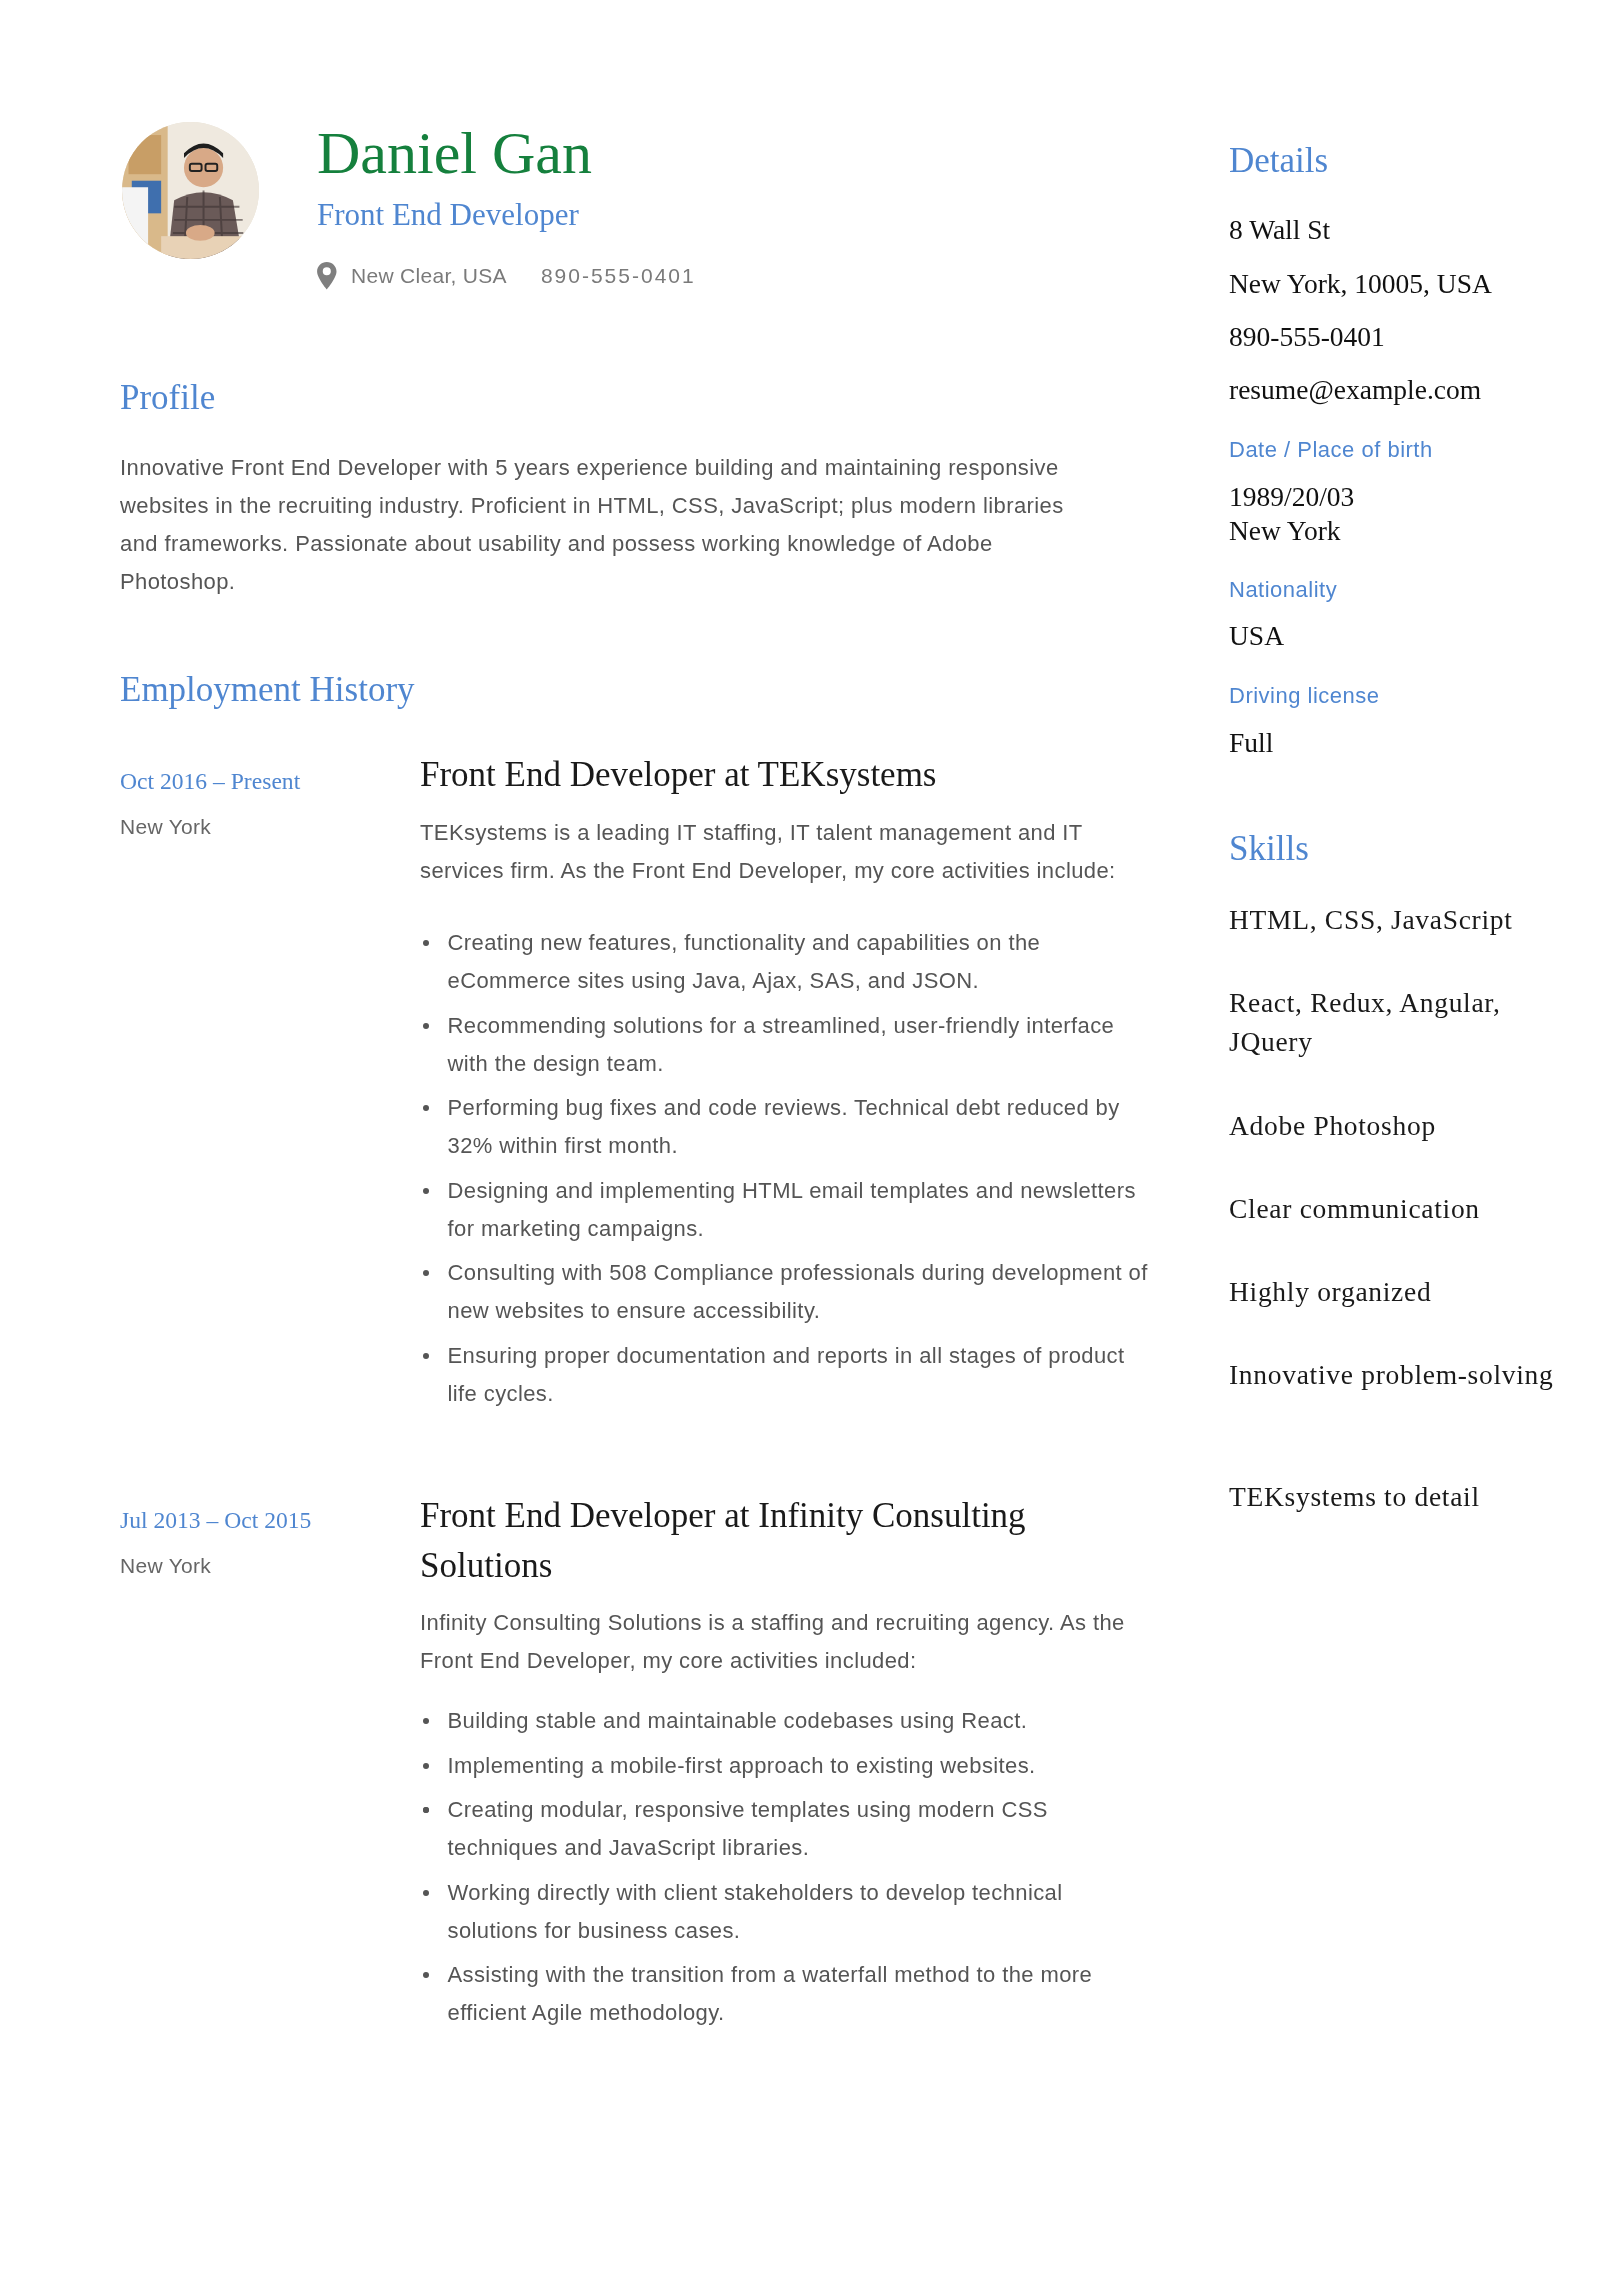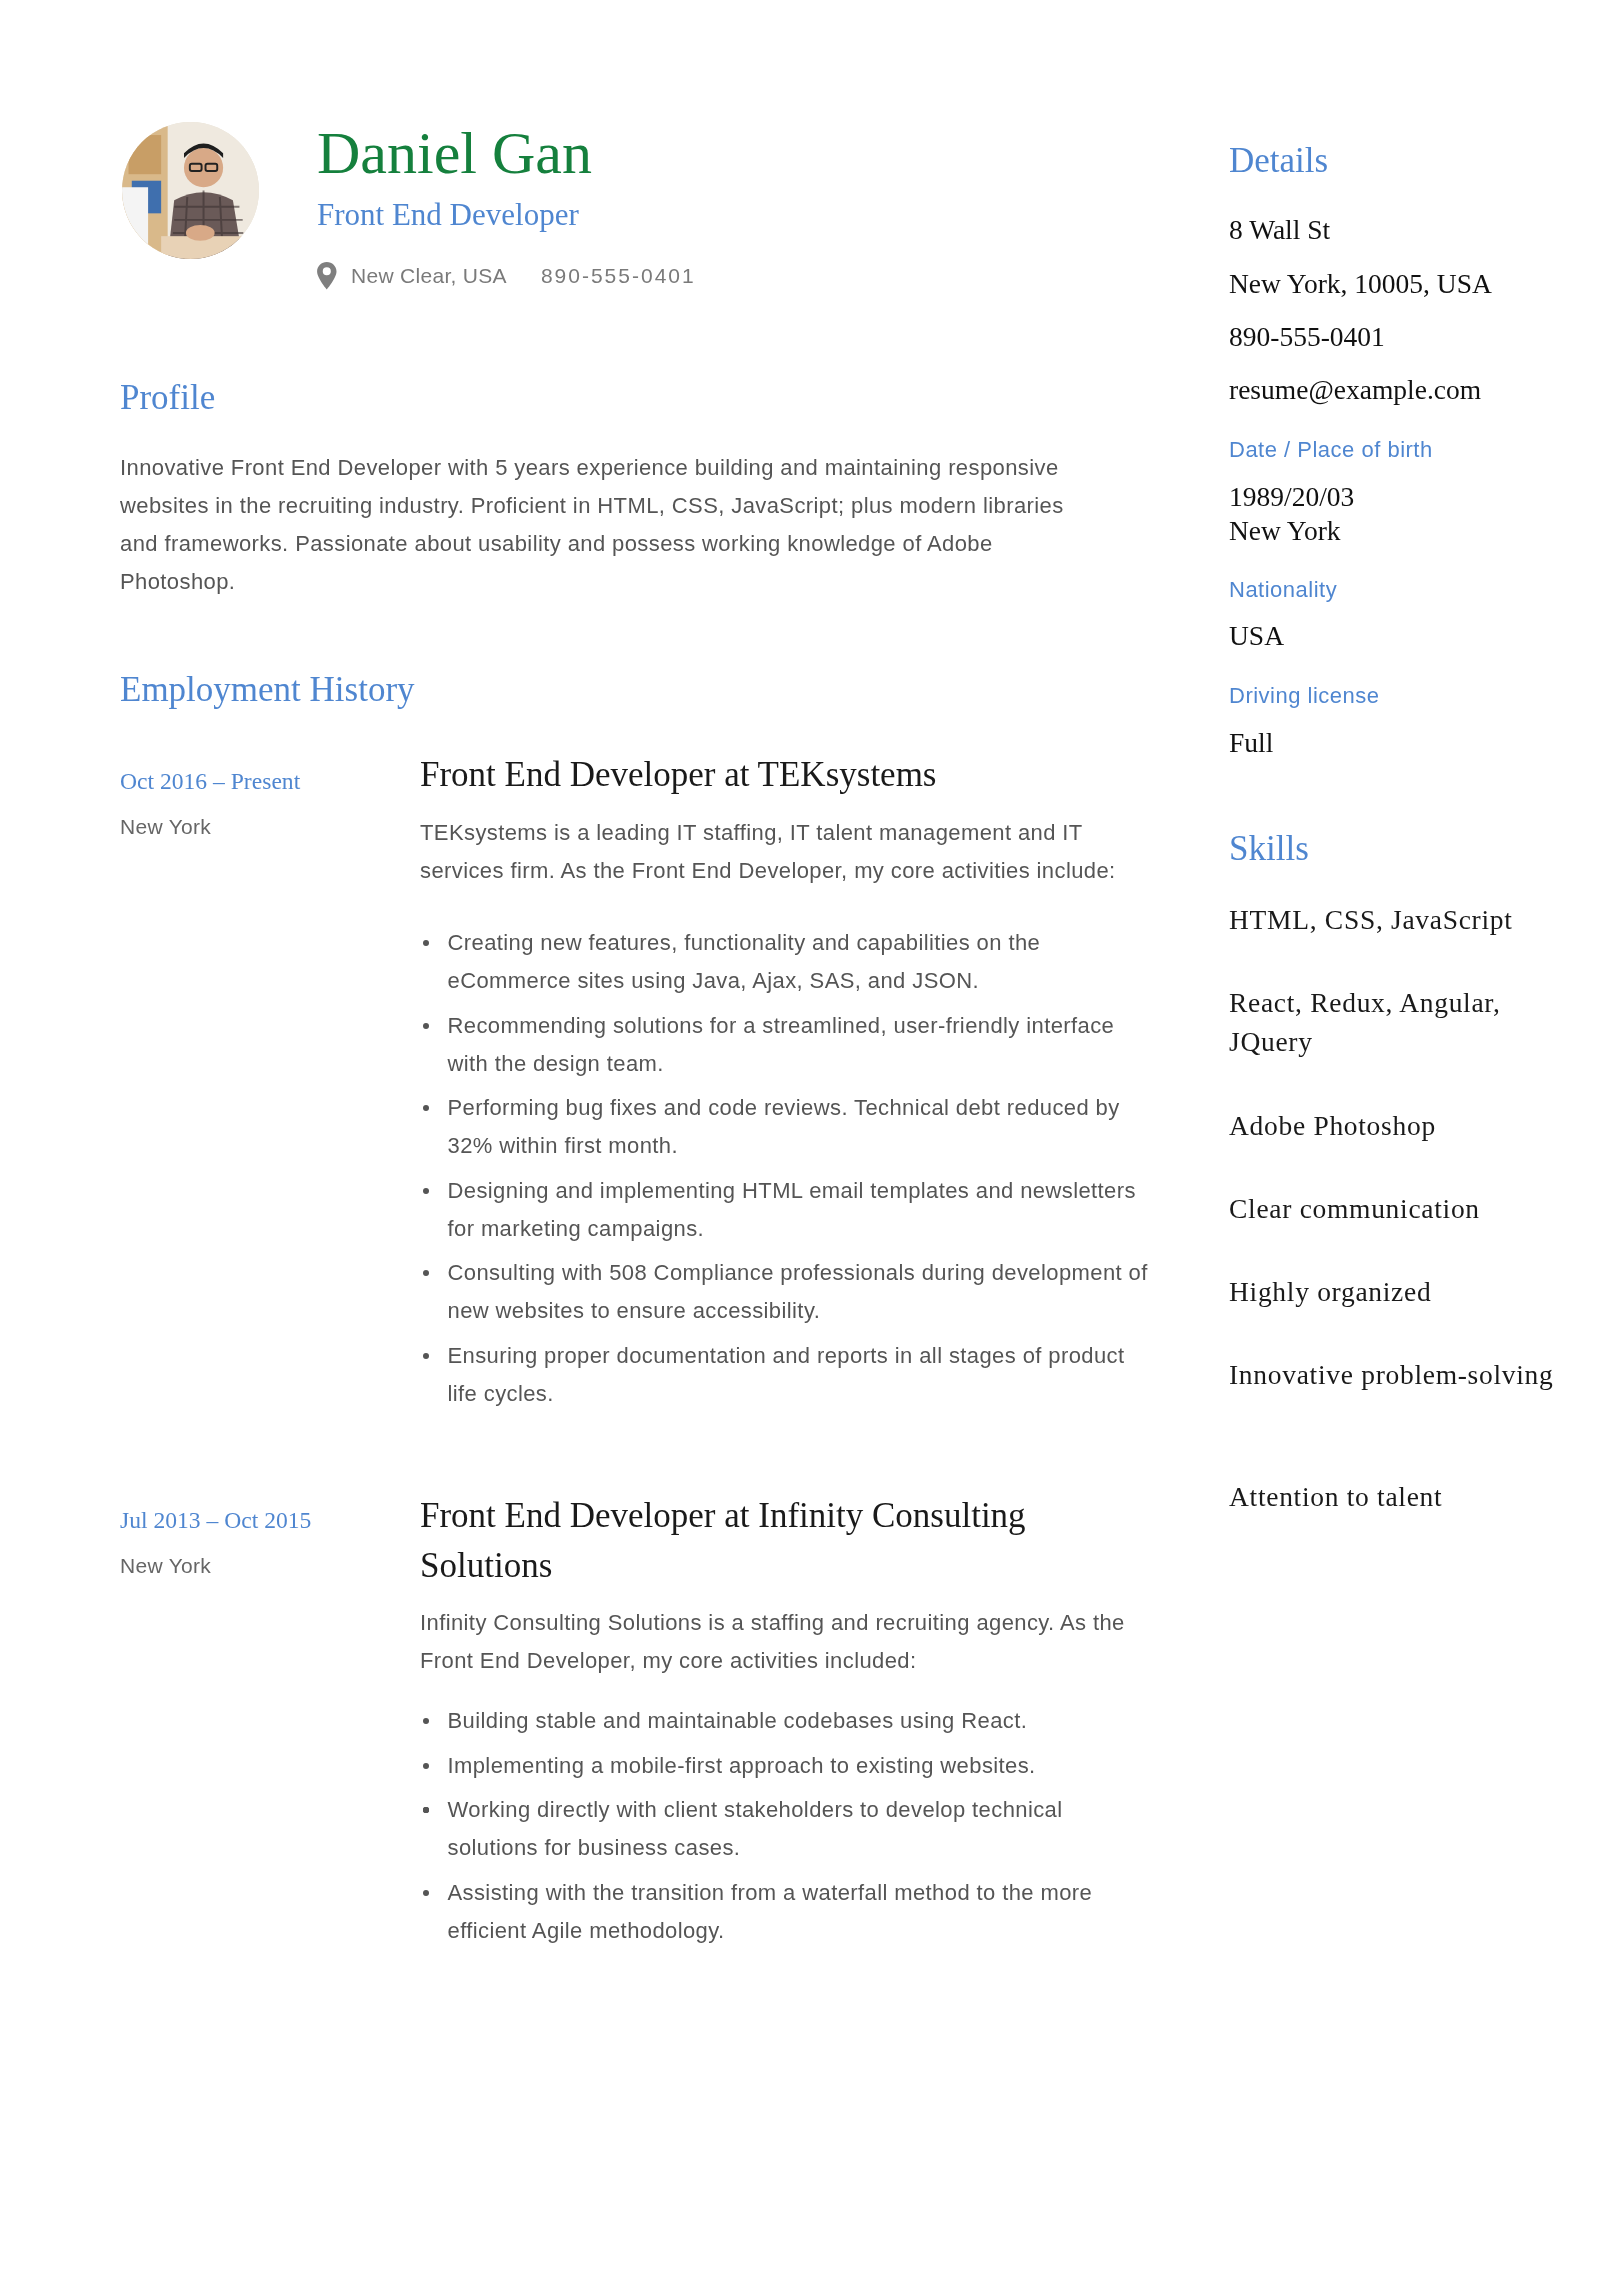--- a/index.html
+++ b/index.html
@@ -97,21 +97,21 @@
 </ul>
 
 <div class="abs job-date serif" style="left:120px; top:1509px;">Jul 2013 – Oct 2015</div>
 <div class="abs job-city sans" style="left:120px; top:1555px;">New York</div>
 <div class="abs job-heading serif" style="left:420px; top:1491px;">Front End Developer at Infinity Consulting Solutions</div>
 <div class="abs body-text job-desc sans" style="left:420px; top:1604px;">Infinity Consulting Solutions is a staffing and recruiting agency. As the Front End Developer, my core activities included:</div>
 <ul class="abs body-text bullets sans" style="left:420px; top:1702px;">
   <li><span class="dot"></span><span>Building stable and maintainable codebases using React.</span></li>
   <li><span class="dot"></span><span>Implementing a mobile-first approach to existing websites.</span></li>
   <li><span class="dot"></span></li>
-  <li><span class="dot"></span></li>
+  <li><span class="dot"></span><span>Creating modular, responsive templates using modern CSS techniques and JavaScript libraries.</span></li>
   <li><span class="dot"></span><span>Working directly with client stakeholders to develop technical solutions for business cases.</span></li>
   <li><span class="dot"></span><span>Assisting with the transition from a waterfall method to the more efficient Agile methodology.</span></li>
 </ul>
 
 <div class="abs right section-h details-h serif">Details</div>
 <div class="abs right detail-line serif" style="top:216px;">8 Wall St</div>
 <div class="abs right detail-line serif" style="top:270px;">New York, 10005, USA</div>
 <div class="abs right detail-line serif" style="top:323px;">890-555-0401</div>
 <div class="abs right detail-line serif" style="top:376px;">resume@example.com</div>
 
@@ -125,14 +125,14 @@
 <div class="abs right detail-label sans" style="top:685px;">Driving license</div>
 <div class="abs right detail-line serif" style="top:729px;">Full</div>
 
 <div class="abs right section-h skills-h serif">Skills</div>
 <div class="abs right skill serif" style="top:900px;">HTML, CSS, JavaScript</div>
 <div class="abs right skill serif" style="top:983px;">React, Redux, Angular, JQuery</div>
 <div class="abs right skill serif" style="top:1106px;">Adobe Photoshop</div>
 <div class="abs right skill serif" style="top:1189px;">Clear communication</div>
 <div class="abs right skill serif" style="top:1272px;">Highly organized</div>
 <div class="abs right skill serif" style="top:1355px;">Innovative problem-solving</div>
-<div class="abs right skill serif" style="top:1477px;">Attention to talent</div>
+<div class="abs right skill serif" style="top:1477px;">TEKsystems to detail</div>
 
 
 </body></html>

